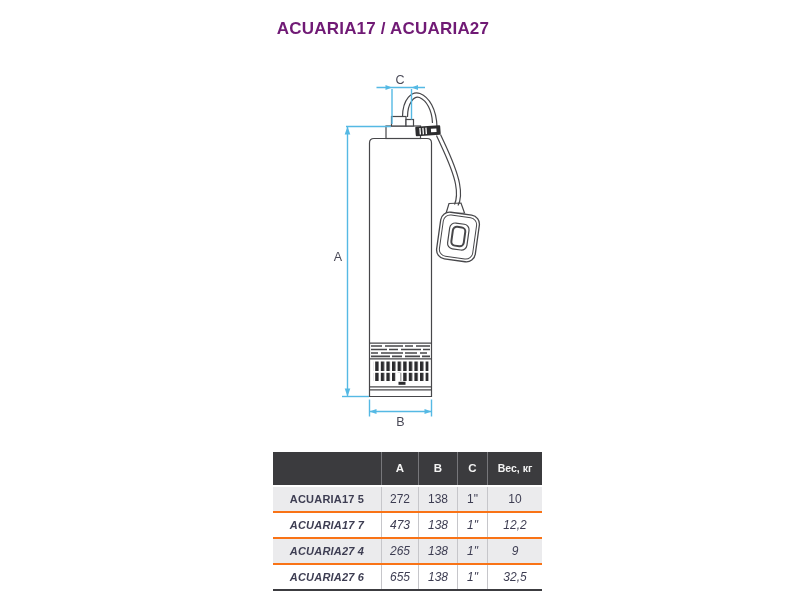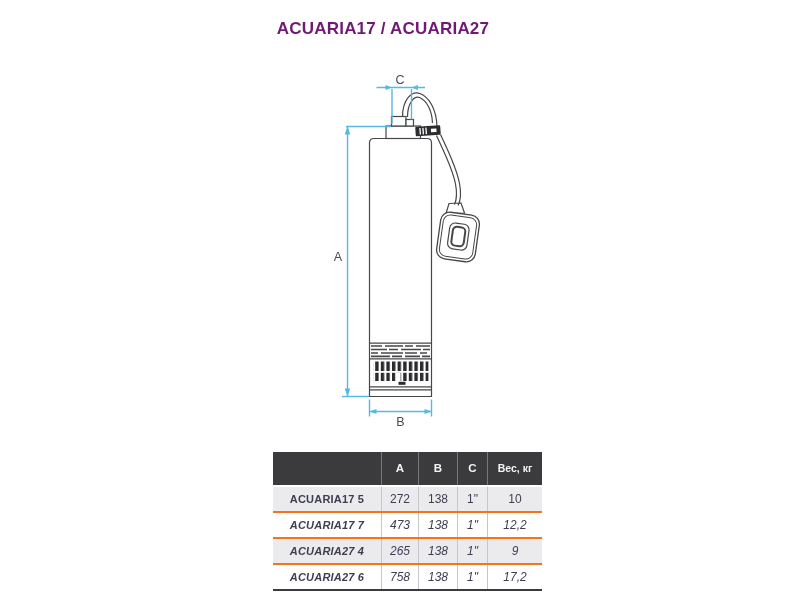--- a/index.html
+++ b/index.html
@@ -143,20 +143,20 @@
     </div>
     <div class="trow alt">
       <div class="cell name">ACUARIA27 4</div>
       <div class="cell">265</div>
       <div class="cell">138</div>
       <div class="cell">1"</div>
       <div class="cell">9</div>
     </div>
     <div class="trow">
       <div class="cell name">ACUARIA27 6</div>
-      <div class="cell">758</div>
+      <div class="cell">655</div>
       <div class="cell">138</div>
       <div class="cell">1"</div>
-      <div class="cell">17,2</div>
+      <div class="cell">32,5</div>
     </div>
   </div>
 
 </div>
 
 </body></html>

